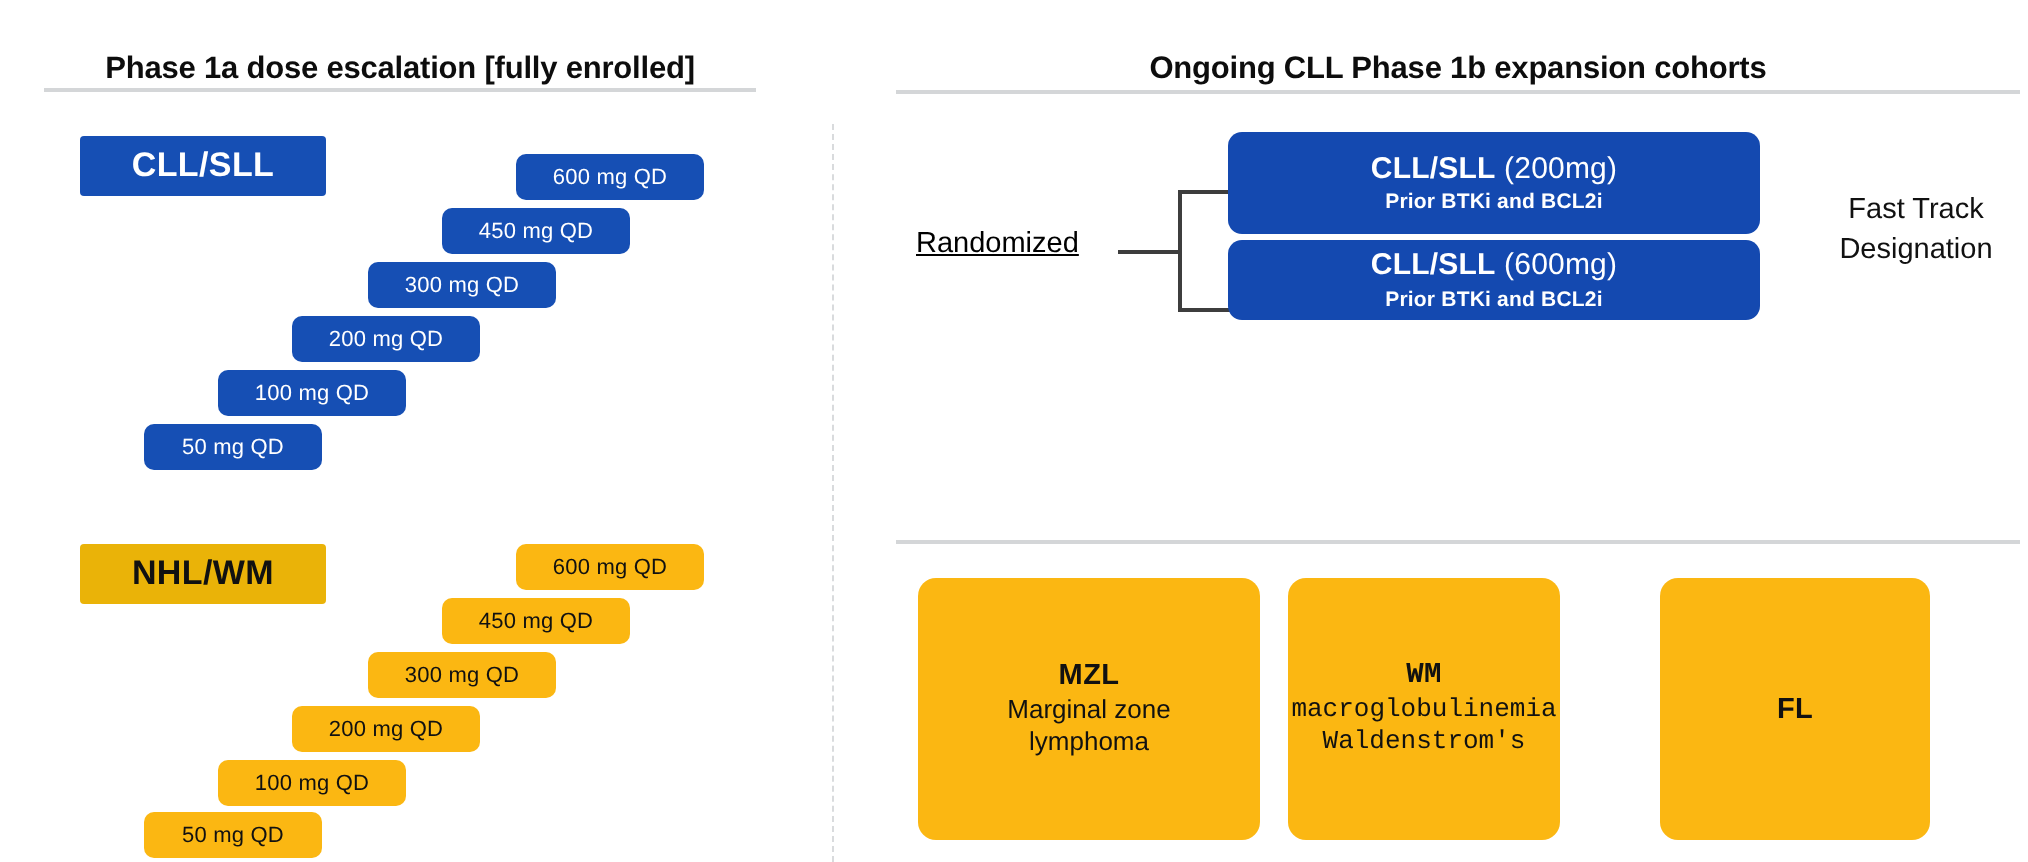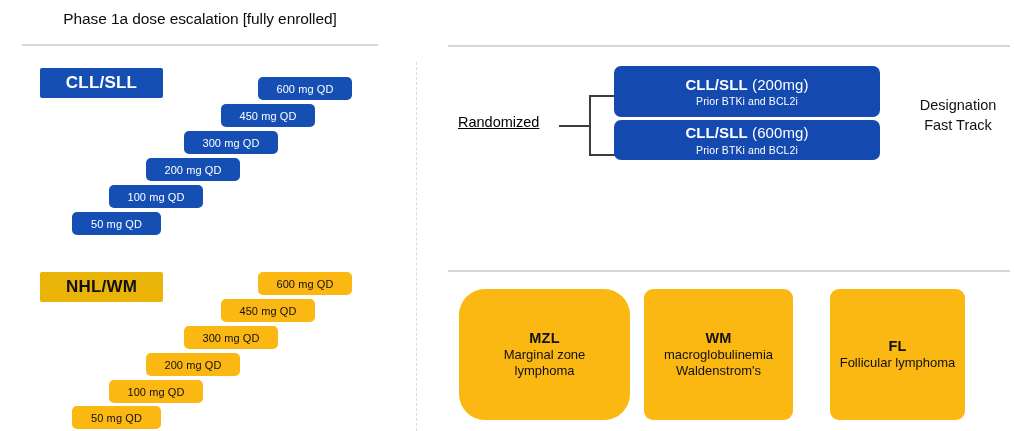--- a/index.html
+++ b/index.html
@@ -14,25 +14,26 @@
     font-family: "Liberation Sans", sans-serif;
     color: #1a1a1a;
     overflow: hidden;
   }
   .panel { position: absolute; }
 
   
   .heading {
     position: absolute;
     font-size: 15.5px;
-    font-weight: normal;
+    font-weight: bold;
     color: #0d0d0d;
     text-align: center;
     letter-spacing: -0.1px;
     white-space: nowrap;
+    margin-top: 16px;
   }
   .rule {
     position: absolute;
     height: 2px;
     background: #d4d6d8;
   }
 
   
   #left-panel { left: 0; top: 0; width: 416px; height: 431px; }
 
@@ -89,21 +90,21 @@
     font-size: 15px;
     font-weight: bold;
     letter-spacing: 0.1px;
     line-height: 1.15;
   }
   .cohort-title .dose {
     font-weight: normal;
   }
   .cohort-sub {
     font-size: 10.5px;
-    font-weight: normal;
+    font-weight: bold;
     margin-top: 2px;
     letter-spacing: 0.1px;
   }
 
   #randomized-label {
     position: absolute;
     font-size: 14.5px;
     color: #000000;
     white-space: nowrap;
     text-decoration: underline;
@@ -168,61 +169,59 @@
   <div class="dose-box amber" style="left:184px; top:326px; width:94px; height:23px;">300 mg QD</div>
   <div class="dose-box amber" style="left:146px; top:353px; width:94px; height:23px;">200 mg QD</div>
   <div class="dose-box amber" style="left:109px; top:380px; width:94px; height:23px;">100 mg QD</div>
   <div class="dose-box amber" style="left:72px; top:406px; width:89px; height:23px;">50 mg QD</div>
 </div>
 
 <div id="panel-divider"></div>
 
 <div class="panel" id="right-panel">
 
+  <div class="heading" style="left:32px; top:10px; width:562px;">Ongoing CLL Phase 1b expansion cohorts</div>
   <div class="rule" style="left:32px; top:45px; width:562px;"></div>
 
   <div id="randomized-label" style="left:42px; top:114px;">Randomized</div>
 
   <div class="connector" style="left:143px; top:125px; width:31px; height:1.5px;"></div>
   <div class="connector" style="left:173px; top:95px; width:1.5px; height:61px;"></div>
   <div class="connector" style="left:173px; top:95px; width:28px; height:1.5px;"></div>
   <div class="connector" style="left:173px; top:154px; width:28px; height:1.5px;"></div>
 
   <div class="cohort-box" style="left:198px; top:66px; width:266px; height:51px;">
     <div class="cohort-title"><span>CLL/SLL</span><span class="dose"> <span>(200mg)</span></span></div>
     <div class="cohort-sub">Prior BTKi and BCL2i</div>
   </div>
 
   <div class="cohort-box" style="left:198px; top:120px; width:266px; height:40px;">
     <div class="cohort-title"><span>CLL/SLL</span><span class="dose"> <span>(600mg)</span></span></div>
     <div class="cohort-sub">Prior BTKi and BCL2i</div>
   </div>
 
   <div id="fast-track-label" style="left:488px; top:96px; width:108px;">
+    <div>Fast Track</div>
     <div>Designation</div>
-    <div>Fast Track</div>
   </div>
 
   <div class="rule" style="left:32px; top:270px; width:562px;"></div>
 
-  <div class="disease-card" style="left:43px; top:289px; width:171px; height:131px;border-radius:26px;">
+  <div class="disease-card" style="left:43px; top:289px; width:171px; height:131px;">
     <div class="disease-abbr">MZL</div>
     <div class="disease-name">
       <div>Marginal zone</div>
       <div>lymphoma</div>
     </div>
   </div>
 
-  <div class="disease-card" style="left:228px; top:289px; width:149px; height:131px;">
+  <div class="disease-card" style="left:228px; top:289px; width:136px; height:131px;font-family:Liberation Mono, monospace;">
     <div class="disease-abbr">WM</div>
     <div class="disease-name">
       <div>macroglobulinemia</div>
       <div>Waldenstrom's</div>
     </div>
   </div>
 
   <div class="disease-card" style="left:414px; top:289px; width:135px; height:131px;">
     <div class="disease-abbr">FL</div>
-    <div class="disease-name">
-      <div>Follicular lymphoma</div>
-    </div>
   </div>
 </div>
 
 </body></html>

